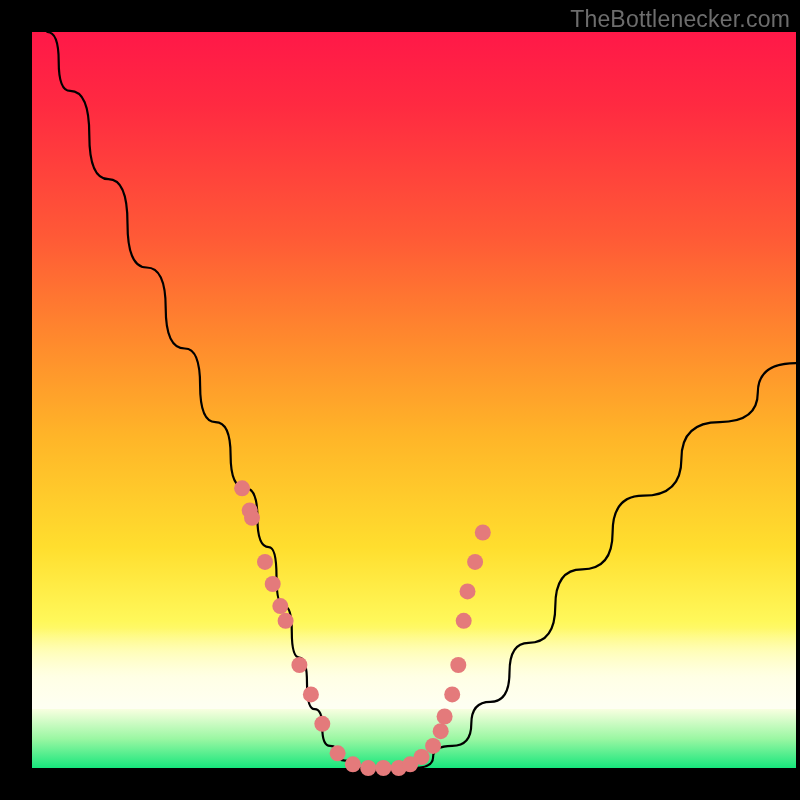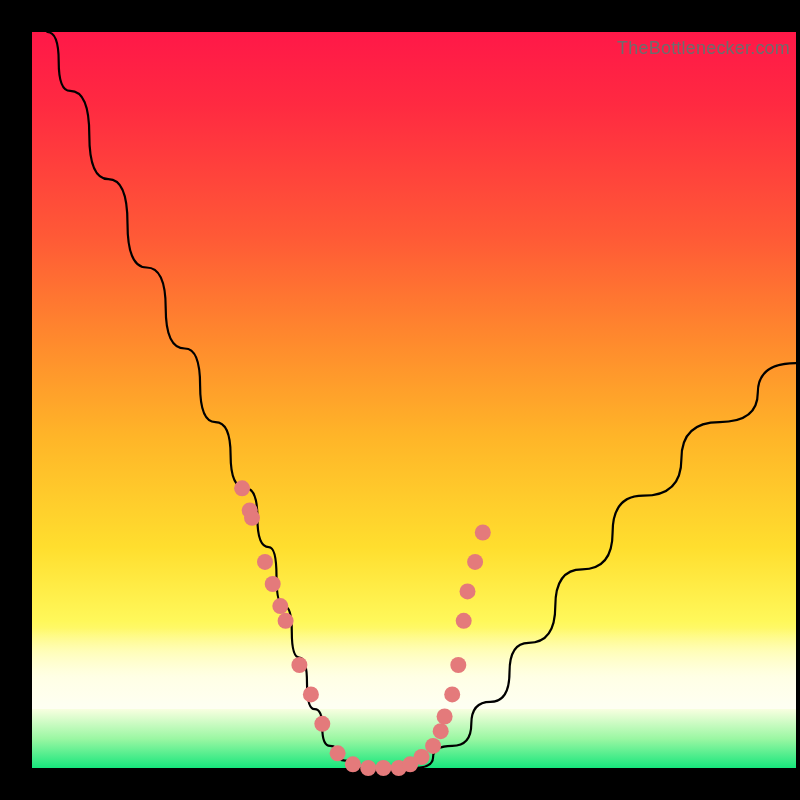--- a/index.html
+++ b/index.html
@@ -53,25 +53,24 @@
       rgba(255,255,235,0.85) 60%,
       rgba(255,255,245,0.9) 100%
     );
     pointer-events: none;
   }
   .watermark {
     position: absolute;
     top: 6px;
     right: 10px;
     color: #6d6d6d;
-    font-size: 18px;
+    font-size: 23px;
     font-weight: 500;
     letter-spacing: 0.2px;
     z-index: 50;
-    margin-top: 32px;
   }
   svg.curve {
     position: absolute;
     left: 0;
     top: 0;
     width: 100%;
     height: 100%;
     overflow: visible;
   }
   .dot {

